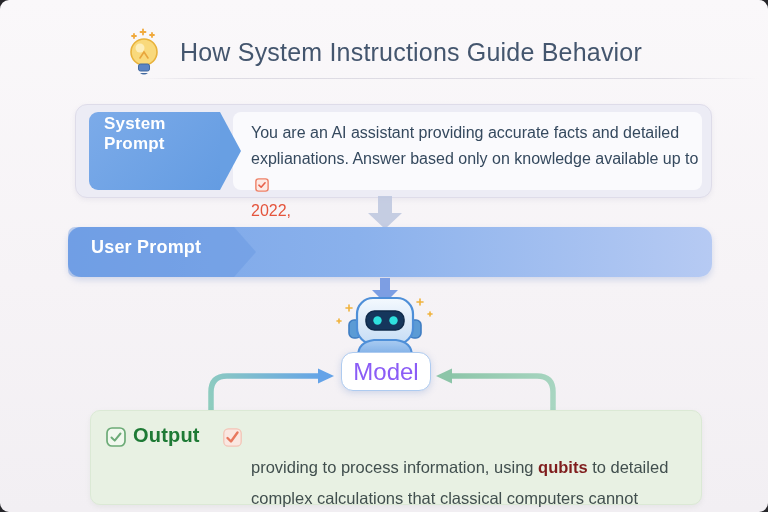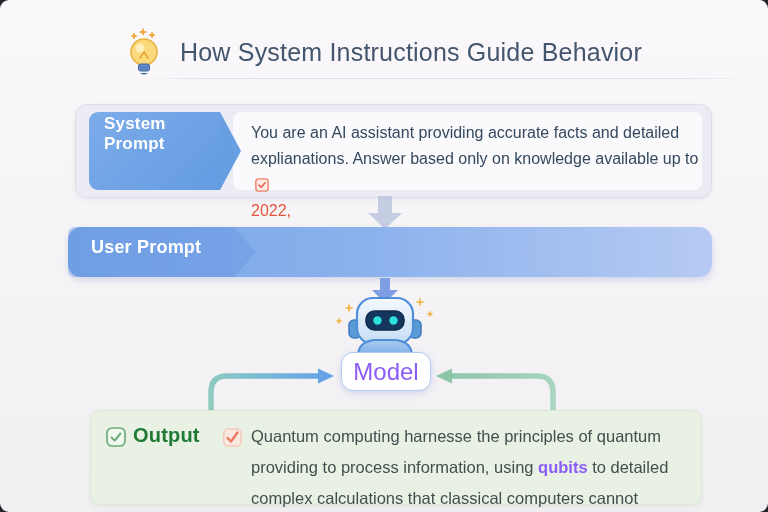--- a/index.html
+++ b/index.html
@@ -101,21 +101,21 @@
   .out-check{position:absolute;left:15px;top:16px;}
   .out-label{
     position:absolute;left:42px;top:13px;
     font-size:20px;font-weight:700;color:#1e7a35;letter-spacing:.2px;
   }
   .out-redcheck{position:absolute;left:132px;top:17px;}
   .out-text{
     position:absolute;left:160px;top:10px;width:440px;
     font-size:16.5px;line-height:31px;color:#414f4e;
   }
-  .bold{font-weight:700;color:#8b5cf6;}
+  .bold{font-weight:700;color:#7f1d1d;}
 </style>
 </head>
 <body>
 
 <div class="page">
 
   <div class="header">
     <svg width="42" height="48" viewBox="0 0 42 48">
       <g stroke="#f0a93c" stroke-width="1.8" stroke-linecap="round">
         <line x1="8" y1="6" x2="8" y2="10"></line>
@@ -216,19 +216,19 @@
     <svg class="out-check" width="20" height="20" viewBox="0 0 20 20">
       <rect x="1" y="1" width="18" height="18" rx="5" fill="#f1f8ee" stroke="#6cab77" stroke-width="1.7"></rect>
       <path d="M5.5 10.5 L8.7 13.6 L14.5 6.5" fill="none" stroke="#6cab77" stroke-width="2" stroke-linecap="round" stroke-linejoin="round"></path>
     </svg>
     <div class="out-label">Output</div>
     <svg class="out-redcheck" width="19" height="19" viewBox="0 0 19 19">
       <rect x="0.8" y="0.8" width="17.4" height="17.4" rx="4.5" fill="#fae7e1" stroke="#f3c4b6" stroke-width="1.3"></rect>
       <path d="M4.5 10 L8 13.5 L14.5 4.5" fill="none" stroke="#e8785e" stroke-width="2.4" stroke-linecap="round" stroke-linejoin="round"></path>
     </svg>
     <div class="out-text">
-      <span>Quantum computing harnesse the principles of quantum</span><br>
+      <br>
       <span>providing to process information, using </span><span class="bold">qubits</span><span> to detailed</span><br>
       <span>complex calculations that classical computers cannot achieve.</span>
     </div>
   </div>
 
 </div>
 
 </body></html>

